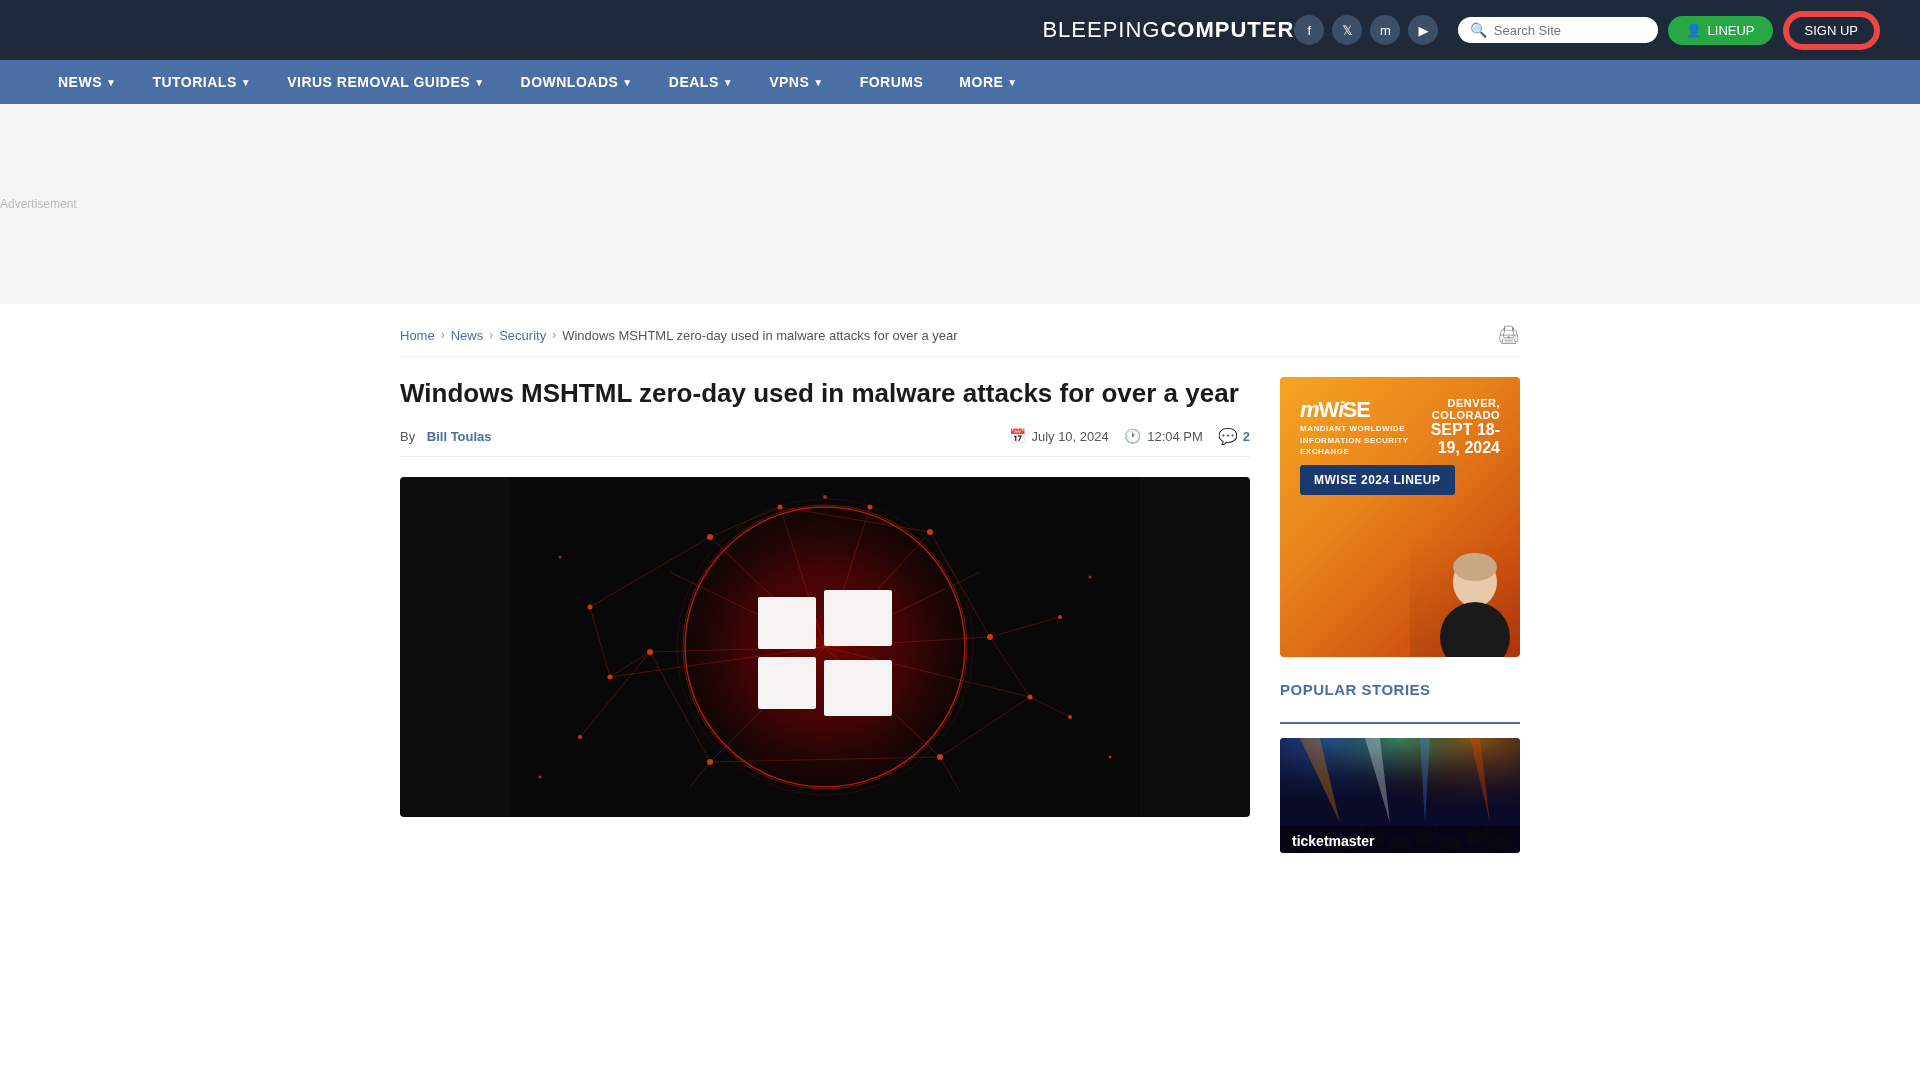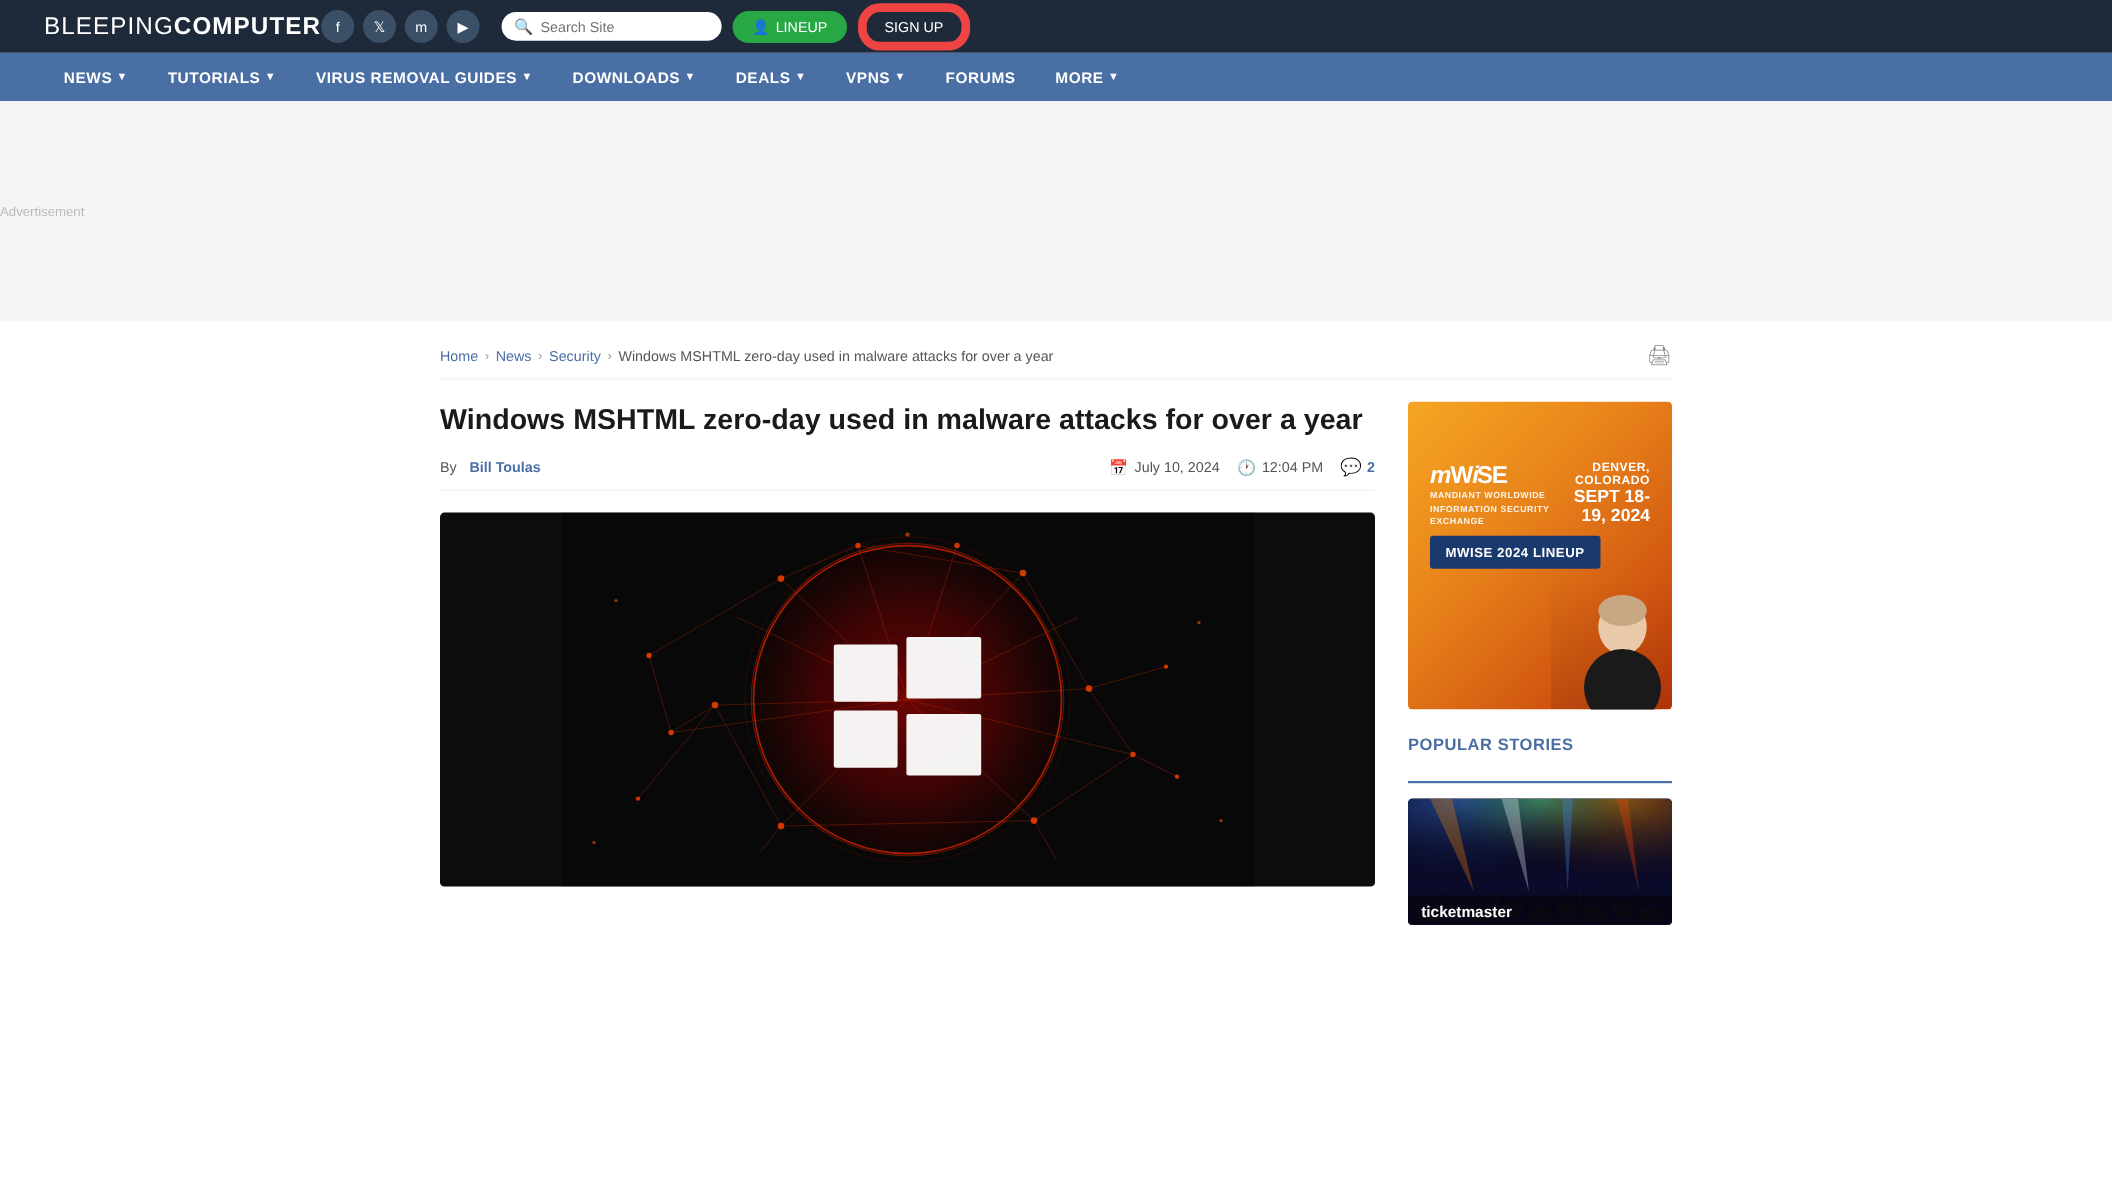--- a/index.html
+++ b/index.html
@@ -3,23 +3,23 @@
   <meta charset="utf-8">
   <style>
     * { margin: 0; padding: 0; box-sizing: border-box; }
     body { font-family: Arial, sans-serif; background: #fff; color: #333; }
 
     
     .header {
       background: #1e2a3a;
       display: flex;
       align-items: center;
-      justify-content: flex-start;
+      justify-content: flex-end;
       padding: 0 40px;
-      height: 48px;
+      height: 60px;
     }
     .logo {
       color: #fff;
       font-size: 22px;
       font-weight: 300;
       letter-spacing: 1px;
     }
     .logo strong { font-weight: 700; }
     .header-right {
       display: flex;
@@ -68,21 +68,21 @@
       padding: 7px 18px;
       font-size: 13px;
       cursor: pointer;
       display: flex;
       align-items: center;
       gap: 5px;
     }
     .btn-signup {
       background: transparent;
       color: #fff;
-      border: 8px solid #ef4444;
+      border: 6px solid #ef4444;
       border-radius: 20px;
       padding: 6px 16px;
       font-size: 13px;
       cursor: pointer;
     }
 
     
     .nav {
       background: #4a6fa5;
       display: flex;
@@ -457,21 +457,21 @@
       <div class="sidebar-ad">
         <div class="ad-orange">
           <div style="display:flex; justify-content:space-between; align-items:flex-end; margin-bottom:8px;">
             <div>
               <div class="ad-mwise-logo">
                 <span style="font-style:italic;">m</span><span>W</span><span style="font-style:italic;letter-spacing:-2px;">i</span><span>S</span><span>E</span>
               </div>
               <div style="font-size:8px; letter-spacing:0.5px; font-weight:600; line-height:1.4; color:rgba(255,255,255,0.9);">MANDIANT WORLDWIDE<br>INFORMATION SECURITY EXCHANGE</div>
             </div>
             <div style="text-align:right;">
-              <div style="font-size:11px; font-weight:700; letter-spacing:0.5px;margin-top:34px;">DENVER, COLORADO</div>
+              <div style="font-size:11px; font-weight:700; letter-spacing:0.5px;">DENVER, COLORADO</div>
               <div style="font-size:16px; font-weight:700;">SEPT 18-19, 2024</div>
             </div>
           </div>
           <button class="ad-btn">mWISE 2024 LINEUP</button>
           
           <div class="ad-face">
             <svg viewBox="0 0 110 130" xmlns="http://www.w3.org/2000/svg">
 
               <ellipse cx="65" cy="45" rx="22" ry="25" fill="#e8c9aa"></ellipse>
 

